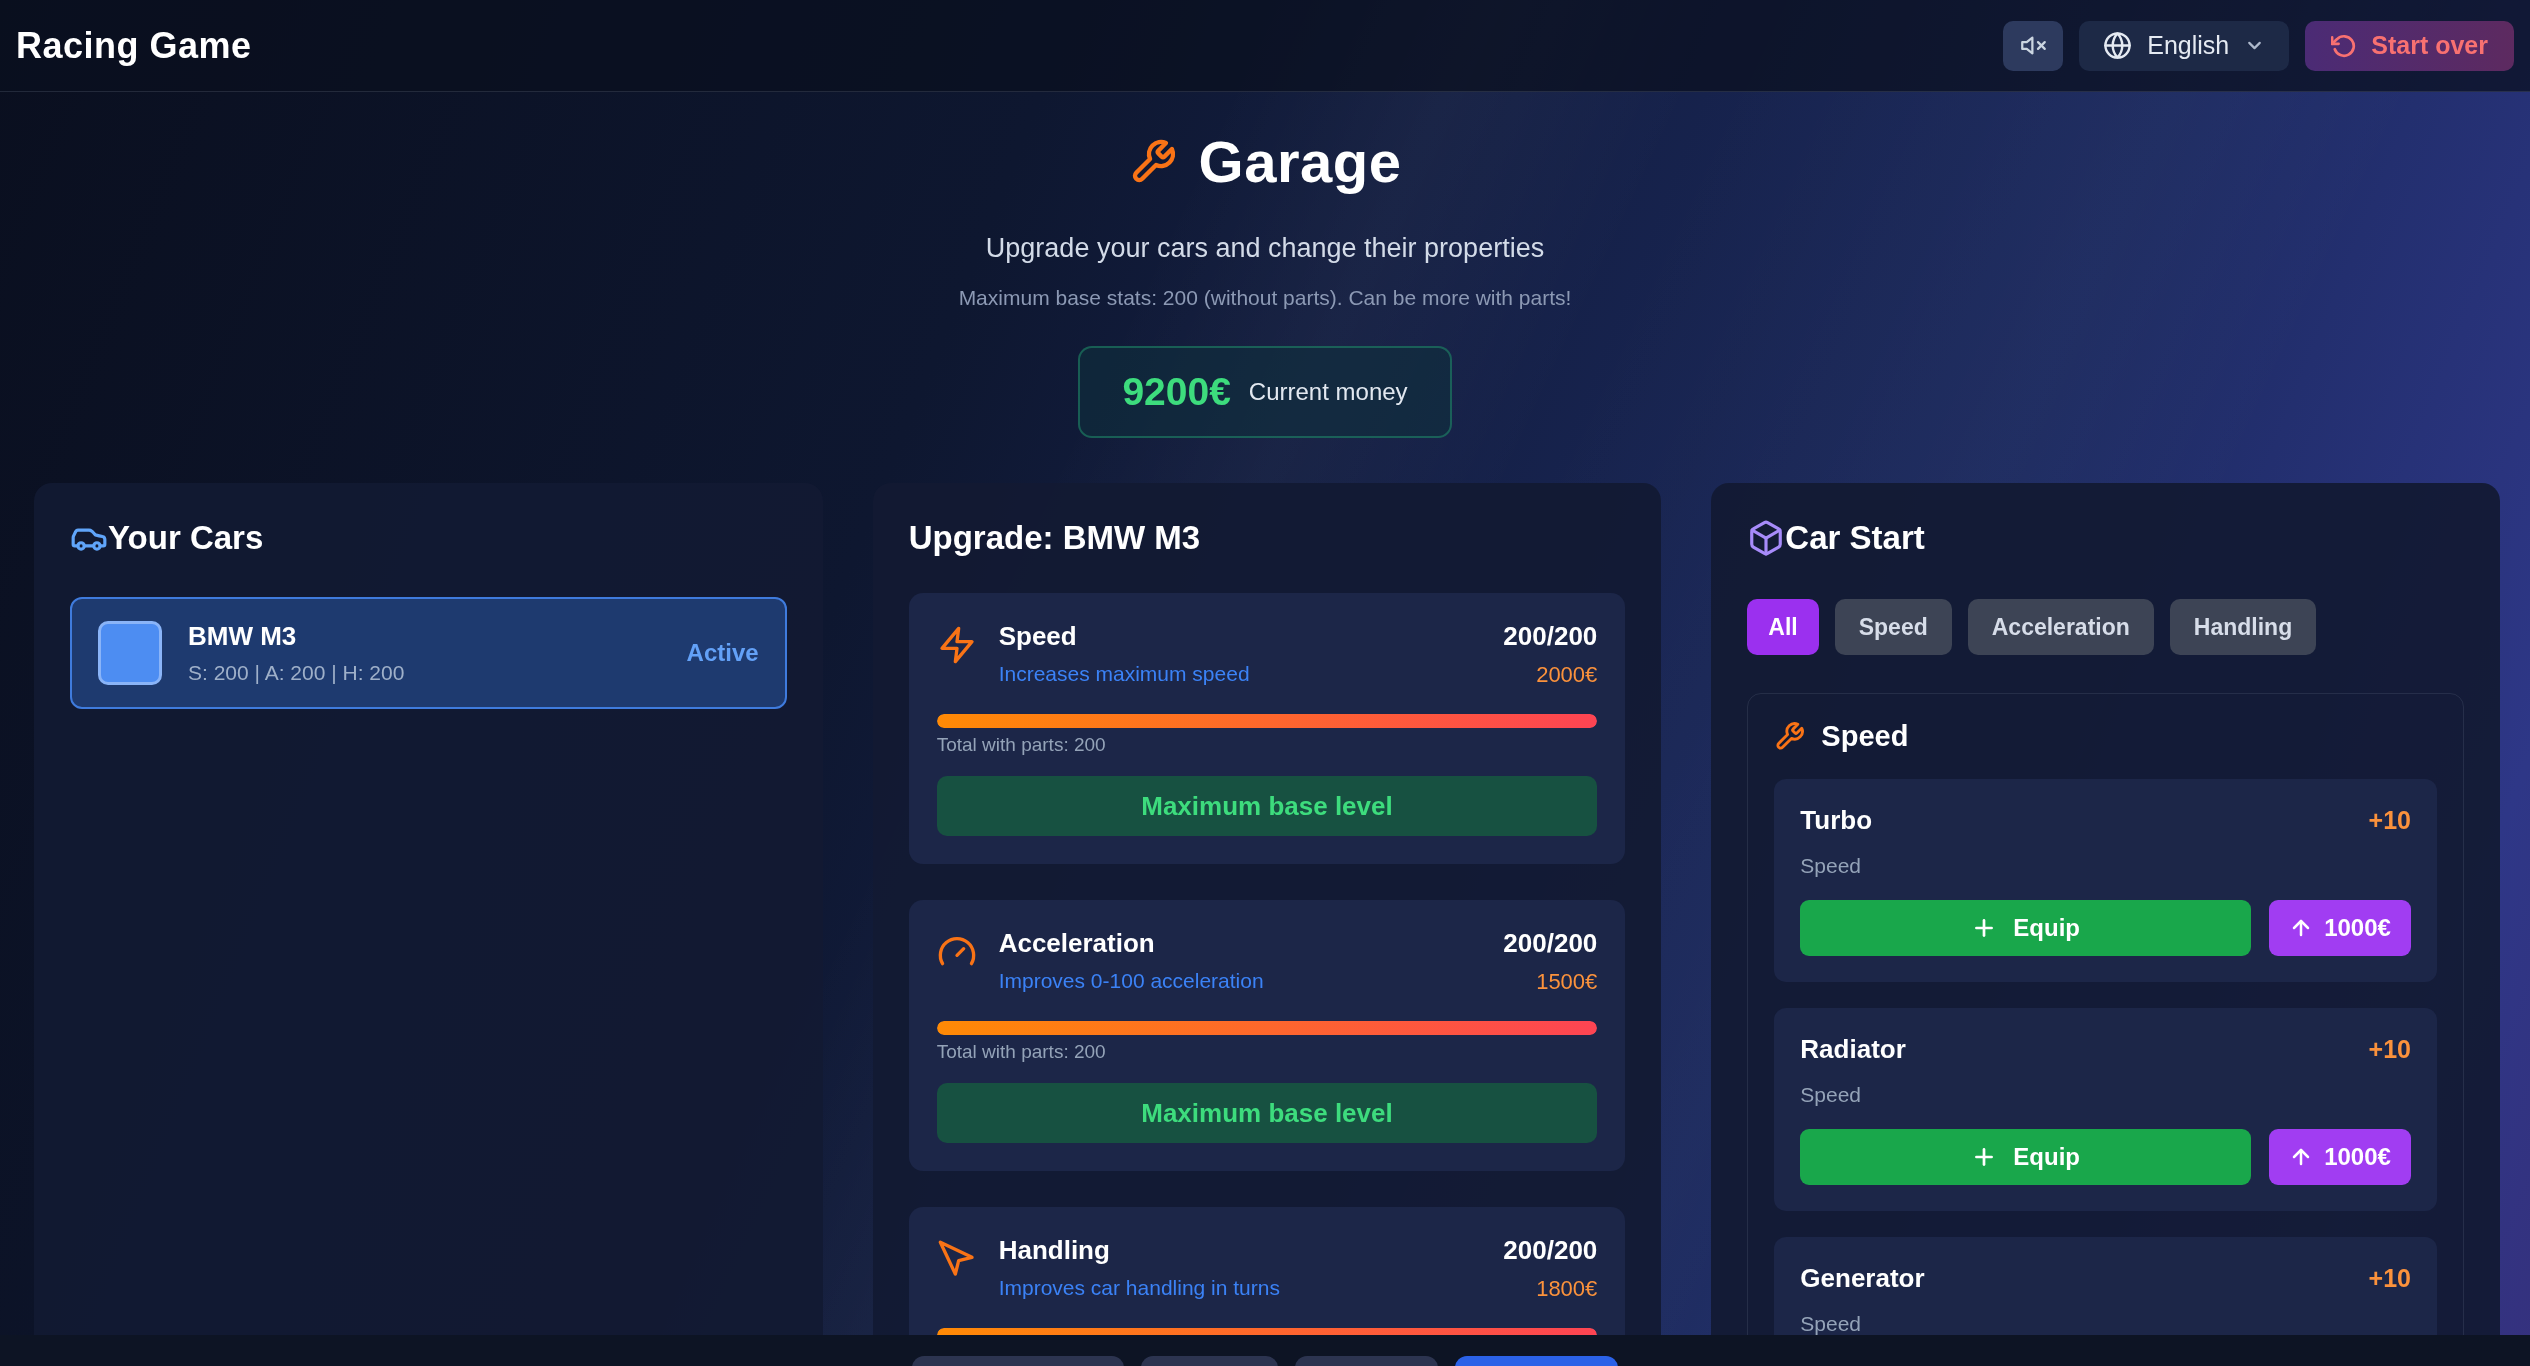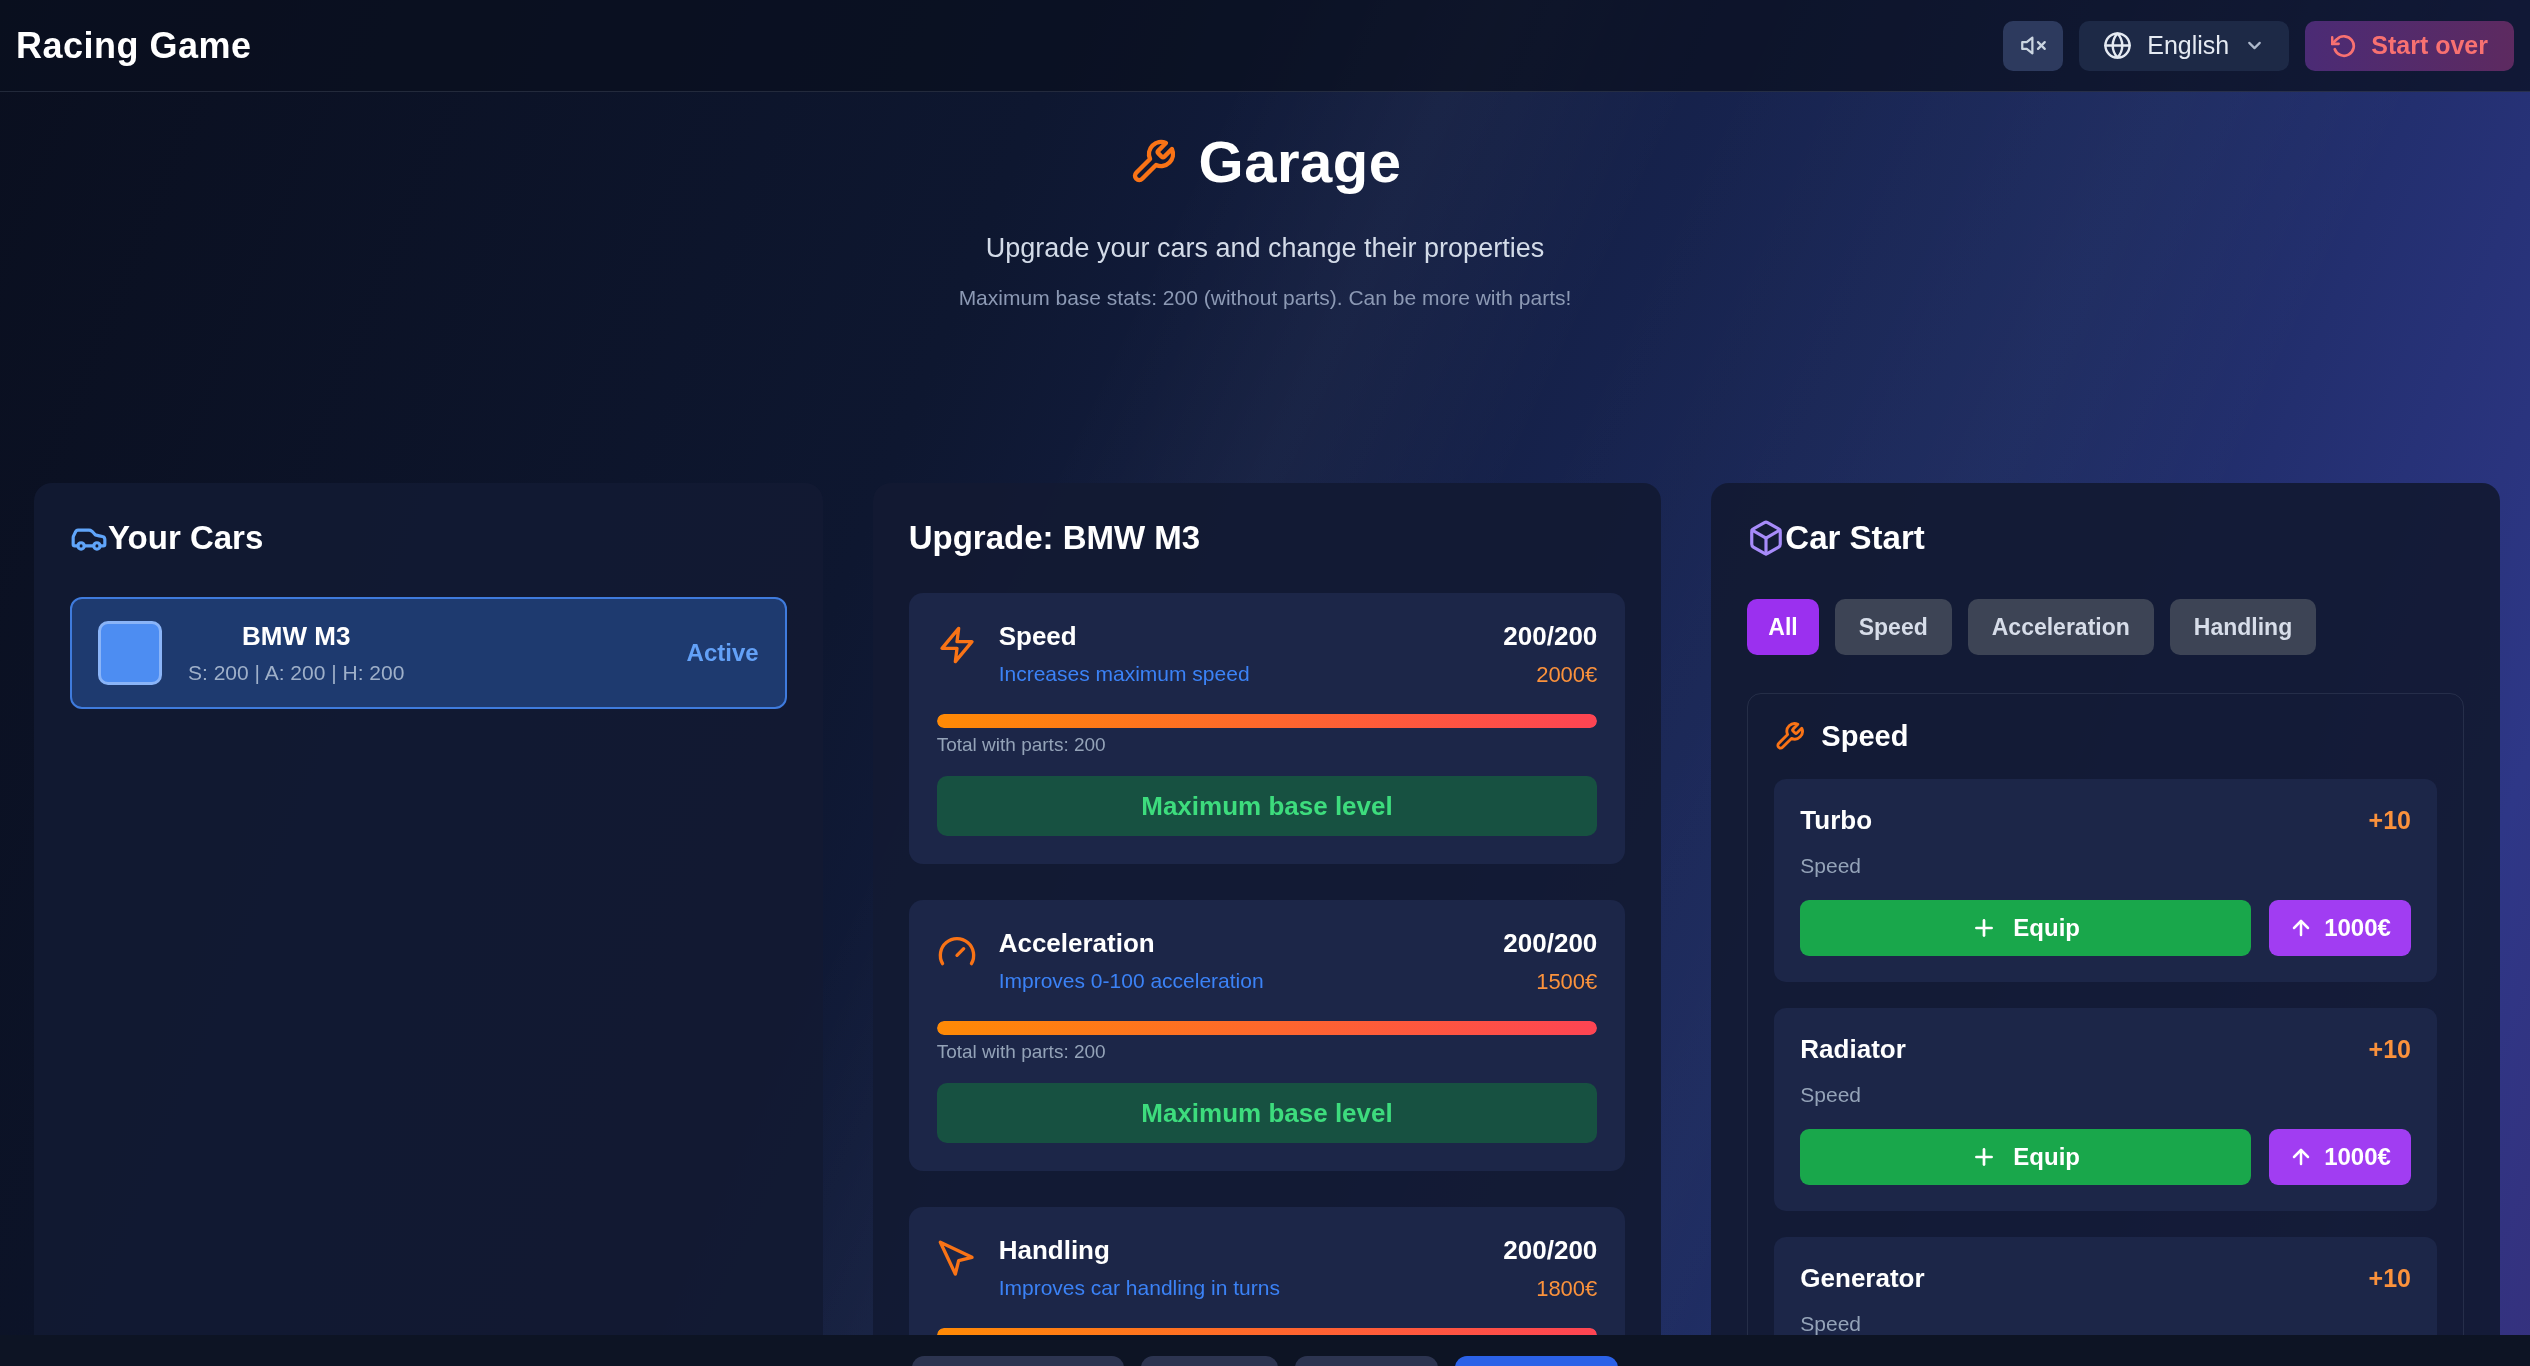--- a/index.html
+++ b/index.html
@@ -48,21 +48,21 @@
   .money-label { font-size:24px; color:#e2e8f0; }
 
   
   .main { position:absolute; top:483px; left:34px; right:30px; z-index:5;
     display:grid; grid-template-columns:1fr 1fr 1fr; gap:50px; height:1200px; }
   .panel { background:rgba(18,26,51,0.93); border-radius:18px; padding:36px; }
   .panel-header { display:flex; align-items:center; font-size:33px; font-weight:bold; }
 
   
   .car-card { margin-top:40px; background:#1e3a6f; border:2px solid #3f7bdd; border-radius:12px;
-    padding:22px 26px; display:flex; align-items:center; gap:26px; cursor:pointer;text-align:center; }
+    padding:22px 26px; display:flex; align-items:center; gap:26px; cursor:pointer; }
   .car-swatch { width:64px; height:64px; border-radius:10px; background:#4d8df2; border:3px solid #8ab4f8; }
   .car-name { font-size:26px; font-weight:bold; }
   .car-stats { margin-top:9px; font-size:21px; color:#9fb0c9; }
   .car-status { margin-left:auto; font-size:24px; font-weight:bold; color:#63a1f7; }
 
   
   .stat-card { margin-top:36px; background:#1c2648; border-radius:14px; padding:28px; }
   .stat-head { display:flex; gap:22px; }
   .stat-icon { color:#f97316; padding-top:4px; }
   .stat-name { font-size:26px; font-weight:bold; }
@@ -153,20 +153,26 @@
   <div class="hero-title-row">
     <span style="color:#f97316;">
       <svg width="48" height="48" viewBox="0 0 24 24" fill="none" stroke="currentColor" stroke-width="2.2" stroke-linecap="round" stroke-linejoin="round">
           <path d="M14.7 6.3a1 1 0 0 0 0 1.4l1.6 1.6a1 1 0 0 0 1.4 0l3.77-3.77a6 6 0 0 1-7.94 7.94l-6.91 6.91a2.12 2.12 0 0 1-3-3l6.91-6.91a6 6 0 0 1 7.94-7.94l-3.76 3.76z"></path>
         </svg>
     </span>
     <h1 class="hero-title">Garage</h1>
   </div>
   <div class="hero-sub">Upgrade your cars and change their properties</div>
   <div class="hero-note">Maximum base stats: 200 (without parts). Can be more with parts!</div>
+  <div>
+    <div class="money-box">
+      <span class="money-amount">9200€</span>
+      <span class="money-label">Current money</span>
+    </div>
+  </div>
 </section>
 
 <main class="main">
 
   <section class="panel">
     <div class="panel-header">
       <span style="color:#60a5fa;">
         <svg width="38" height="38" viewBox="0 0 24 24" fill="none" stroke="currentColor" stroke-width="2" stroke-linecap="round" stroke-linejoin="round">
             <path d="M19 17h2c.6 0 1-.4 1-1v-3c0-.9-.7-1.7-1.5-1.9C18.7 10.6 16 10 16 10s-1.3-1.4-2.2-2.3c-.5-.4-1.1-.7-1.8-.7H5c-.6 0-1.1.4-1.4.9l-1.4 2.9A3.7 3.7 0 0 0 2 12v4c0 .6.4 1 1 1h2"></path>
             <circle cx="7" cy="17" r="2"></circle>

